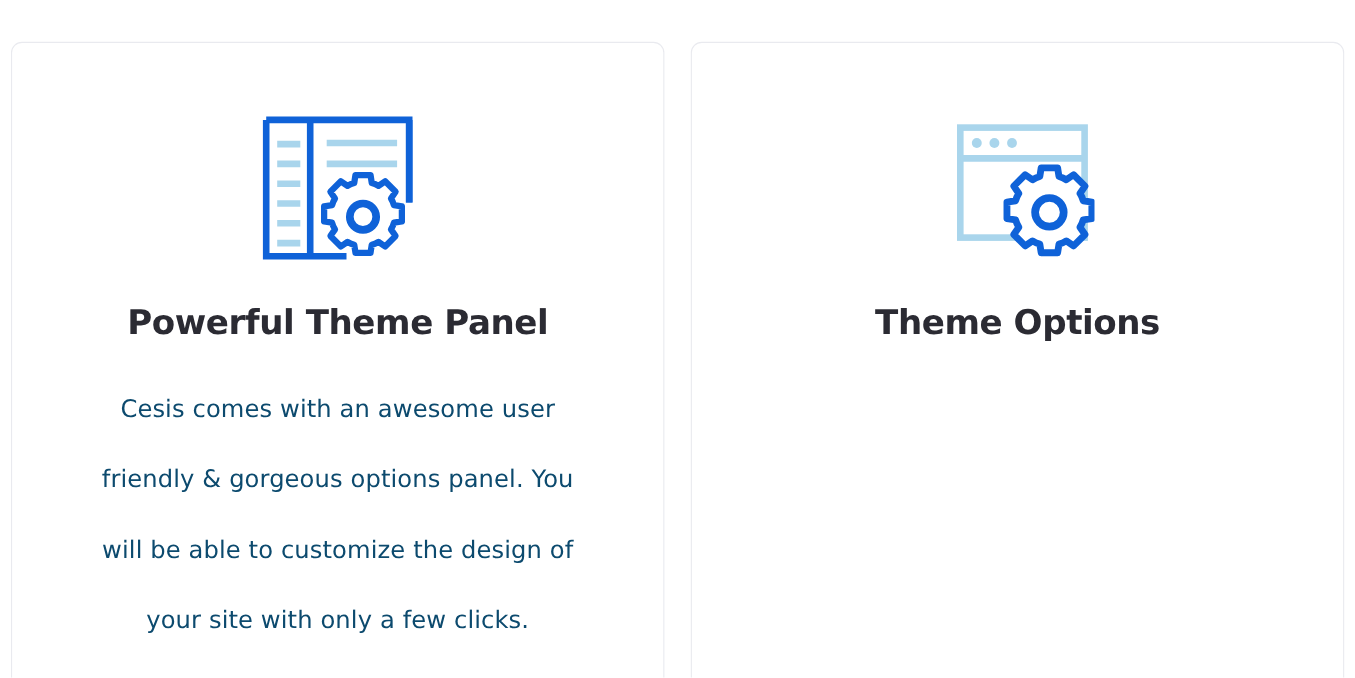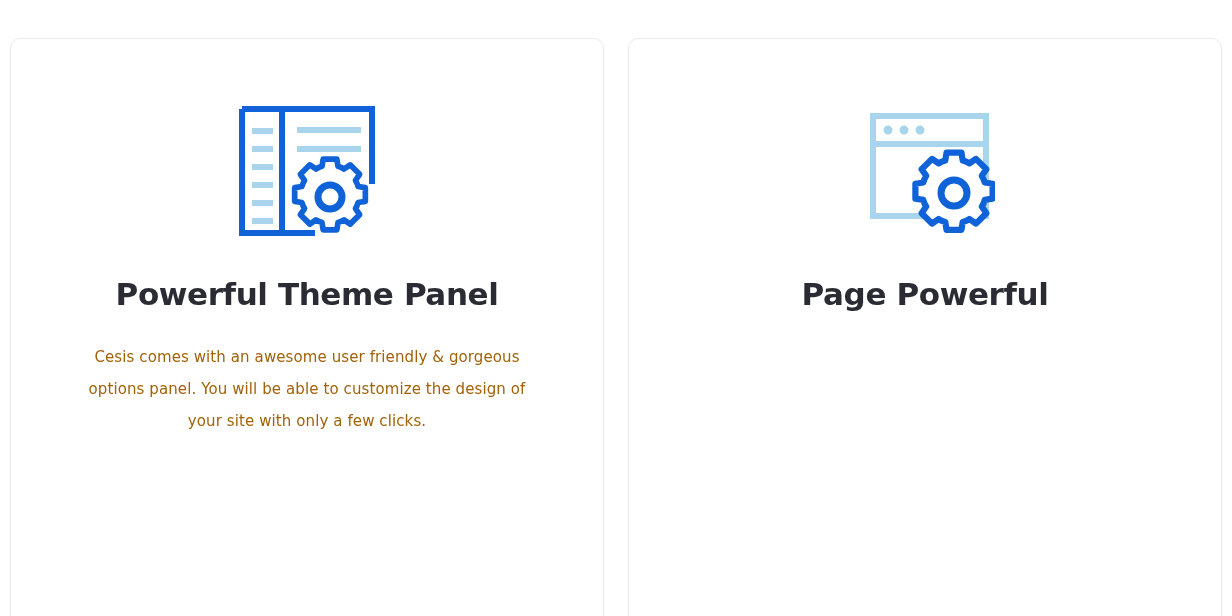--- a/index.html
+++ b/index.html
@@ -57,25 +57,25 @@
     font-weight: 700;
     line-height: 1.15;
     letter-spacing: -0.4px;
     color: #2b2b33;
     text-align: center;
     margin: 0 0 28px 0;
   }
 
   .card-text {
     font-family: "DejaVu Sans", sans-serif;
-    font-size: 15px;
+    font-size: 22px;
     font-weight: 400;
-    line-height: 32px;
+    line-height: 64px;
     letter-spacing: 0.1px;
-    color: #a16207;
+    color: #0c4a6e;
     text-align: center;
     margin: 0;
     max-width: 470px;
   }
 
   .card-right .card-text { max-width: 480px; }
 </style>
 </head>
 <body>
 
@@ -129,16 +129,16 @@
           <circle cx="49" cy="26" r="4.5"></circle>
           <circle cx="65" cy="26" r="4.5"></circle>
         </g>
 
         <g transform="translate(99,89)">
           <path d="M-9 -36 H9 L10.5 -26.5 A27.5 27.5 0 0 1 18.5 -23 L26.5 -28.5 L39 -16 L33.5 -8 A27.5 27.5 0 0 1 37 0 L46.5 1.5 V19.5 L37 21 A27.5 27.5 0 0 1 33.5 29 L39 37 L26.5 49.5 L18.5 44 A27.5 27.5 0 0 1 10.5 47.5 L9 57 H-9 L-10.5 47.5 A27.5 27.5 0 0 1 -18.5 44 L-26.5 49.5 L-39 37 L-33.5 29 A27.5 27.5 0 0 1 -37 21 L-46.5 19.5 V1.5 L-37 0 A27.5 27.5 0 0 1 -33.5 -8 L-39 -16 L-26.5 -28.5 L-18.5 -23 A27.5 27.5 0 0 1 -10.5 -26.5 Z" transform="translate(0,-10.5) scale(0.83)" fill="#ffffff" stroke="#0f62d8" stroke-width="7.5" stroke-linejoin="round"></path>
           <circle cx="0" cy="0" r="13" fill="#ffffff" stroke="#0f62d8" stroke-width="7"></circle>
         </g>
       </svg>
     </div>
-    <h3 class="card-title">Page Powerful</h3>
+    <h3 class="card-title">Theme Options</h3>
   </div>
 
 </div>
 
 </body></html>

